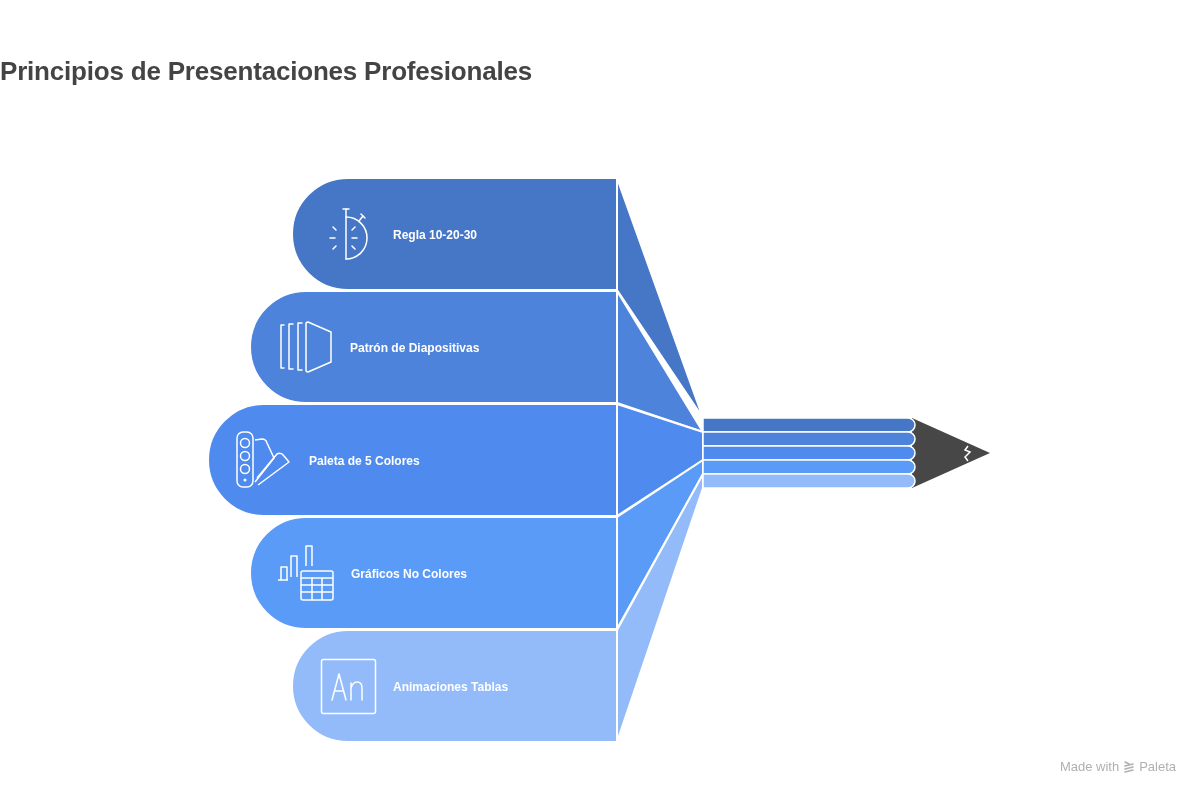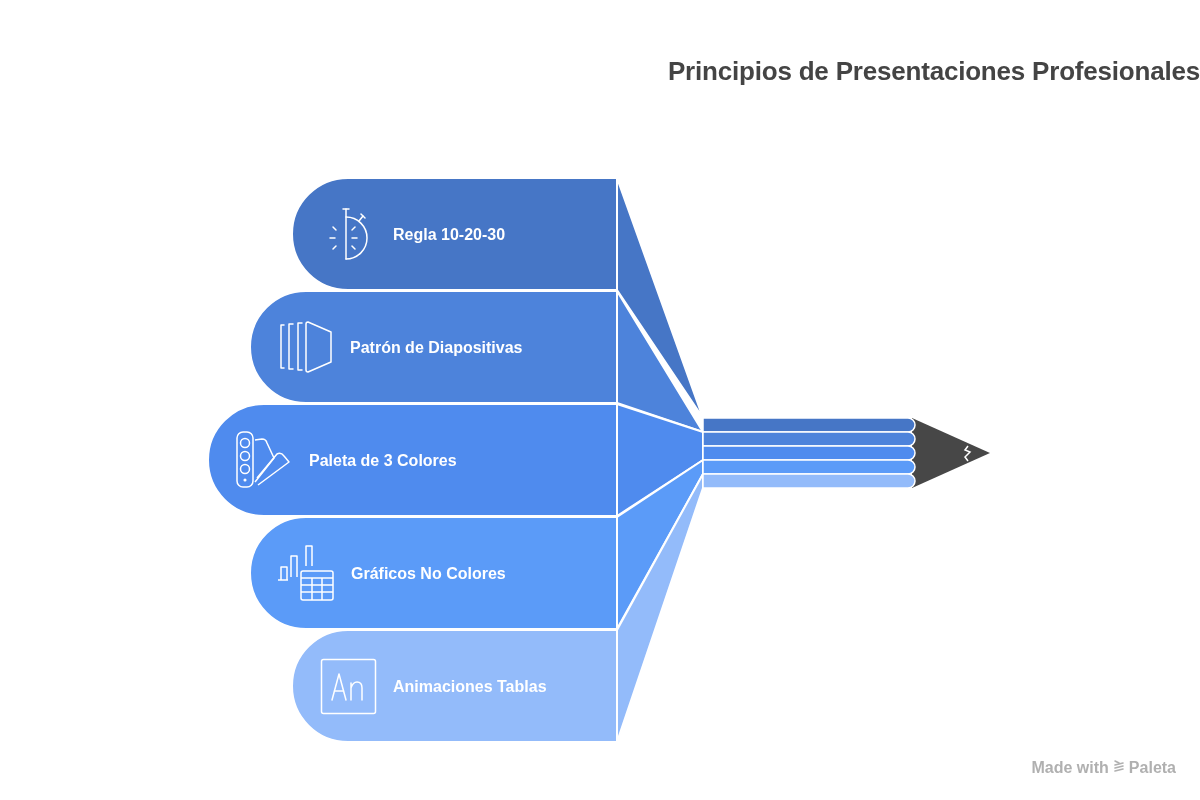--- a/index.html
+++ b/index.html
@@ -1,25 +1,25 @@
 <!DOCTYPE html>
 <html><head>
 <meta charset="utf-8">
 <style>
   html, body { margin: 0; padding: 0; background: #ffffff; }
   body { width: 1200px; height: 800px; position: relative; overflow: hidden;
          font-family: "Liberation Sans", "DejaVu Sans", sans-serif; }
-  .title { position: absolute; top: 56px; left: 0; width: 1200px; text-align: right;
+  .title { position: absolute; top: 56px; left: 0; width: 1200px; text-align: left;
            font-size: 26px; font-weight: bold; color: #444444; letter-spacing: -0.2px; }
   svg.diagram { position: absolute; left: 0; top: 0; }
-  .label { position: absolute; color: #ffffff; font-weight: bold; font-size: 16px;
+  .label { position: absolute; color: #ffffff; font-weight: bold; font-size: 12px;
            white-space: nowrap; transform: translateY(-50%); }
   .icon { position: absolute; }
-  .watermark { position: absolute; right: 24px; top: 759px; font-size: 16px; color: #b0b0b0;
-               display: flex; gap: 4px; font-weight: bold; }
+  .watermark { position: absolute; right: 24px; top: 759px; font-size: 13px; color: #b0b0b0;
+               display: flex; align-items: center; gap: 4px; }
   .watermark svg { display: inline-block; }
 </style>
 </head>
 <body>
 
 <div class="title">Principios de Presentaciones Profesionales</div>
 
 <svg class="diagram" width="1200" height="800" viewBox="0 0 1200 800">
 
   <polygon points="617,178 703,418 617,290" fill="#4676C6" stroke="#ffffff" stroke-width="2"></polygon>
@@ -75,21 +75,21 @@
   <g fill="none" stroke="#ffffff" stroke-width="1.5" stroke-linejoin="round">
     <rect x="3" y="2" width="16" height="55" rx="6"></rect>
     <circle cx="11" cy="13" r="4.5"></circle>
     <circle cx="11" cy="26" r="4.5"></circle>
     <circle cx="11" cy="39" r="4.5"></circle>
     <circle cx="11" cy="50" r="0.8" fill="#ffffff"></circle>
     <path d="M21,10 L28,9 Q32,9 33,13 L40,28 L21,52"></path>
     <path d="M23,48 L43,24 Q47,22 50,26 L55,32 L24,55"></path>
   </g>
 </svg>
-<div class="label" style="left:309px;top:461px">Paleta de 3 Colores</div>
+<div class="label" style="left:309px;top:461px">Paleta de 5 Colores</div>
 
 <svg class="icon" style="left:276px;top:544px" width="60" height="60" viewBox="0 0 60 60">
   <g fill="none" stroke="#ffffff" stroke-width="1.5" stroke-linejoin="round">
     <line x1="2" y1="36" x2="12" y2="36"></line>
     <path d="M5,36 V23 H11 V36"></path>
     <path d="M15,33 V12 H21 V33"></path>
     <path d="M30,22 V2 H36 V22"></path>
     <rect x="25" y="27" width="32" height="29" rx="2"></rect>
     <line x1="25" y1="34" x2="57" y2="34"></line>
     <line x1="25" y1="41" x2="57" y2="41"></line>

